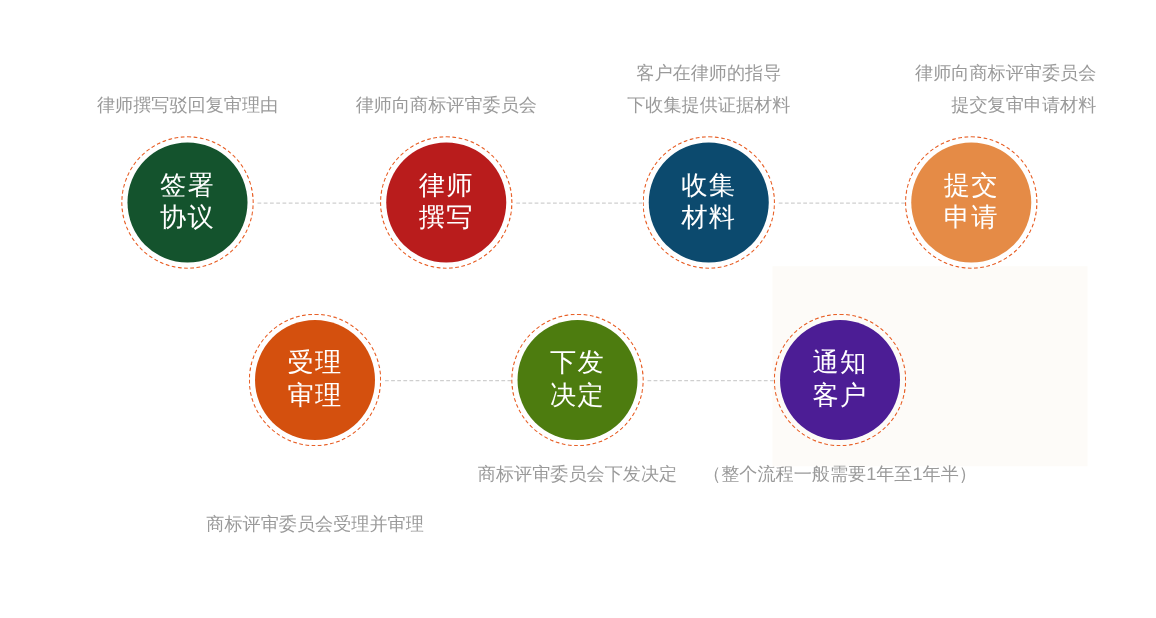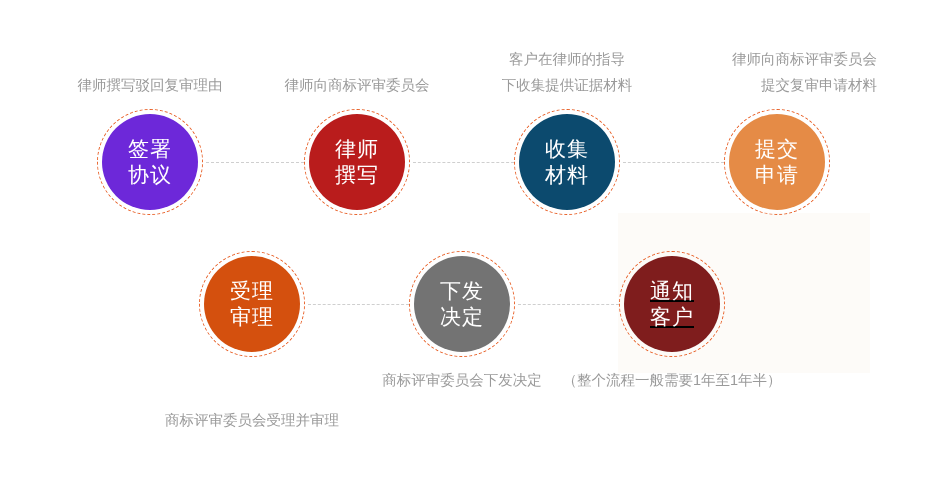--- a/index.html
+++ b/index.html
@@ -122,21 +122,21 @@
   <div class="caption caption-below" style="left:362px; top:367px; width:200px;">
     <div>商标评审委员会下发决定</div>
   </div>
 
   <div class="caption caption-below" style="left:557px; top:367px; width:230px;">
     <div>（整个流程一般需要1年至1年半）</div>
   </div>
 
   <div class="node" style="left:97px; top:109px;">
     <div class="node-ring"></div>
-    <div class="node-disc" style="background:#6d28d9;">
+    <div class="node-disc" style="background:#14532d;">
       <span>签署</span>
       <span>协议</span>
     </div>
   </div>
 
   <div class="node" style="left:304px; top:109px;">
     <div class="node-ring"></div>
     <div class="node-disc" style="background:#b91c1c;">
       <span>律师</span>
       <span>撰写</span>
@@ -162,27 +162,27 @@
   <div class="node" style="left:199px; top:251px;">
     <div class="node-ring"></div>
     <div class="node-disc" style="background:#d4500e;">
       <span>受理</span>
       <span>审理</span>
     </div>
   </div>
 
   <div class="node" style="left:409px; top:251px;">
     <div class="node-ring"></div>
-    <div class="node-disc" style="background:#737373;">
+    <div class="node-disc" style="background:#4d7c0f;">
       <span>下发</span>
       <span>决定</span>
     </div>
   </div>
 
   <div class="node" style="left:619px; top:251px;">
     <div class="node-ring"></div>
-    <div class="node-disc" style="background:#7f1d1d;text-decoration:underline;">
+    <div class="node-disc" style="background:#4c1d95;">
       <span>通知</span>
       <span>客户</span>
     </div>
   </div>
 
 </div>
 
 </body></html>

